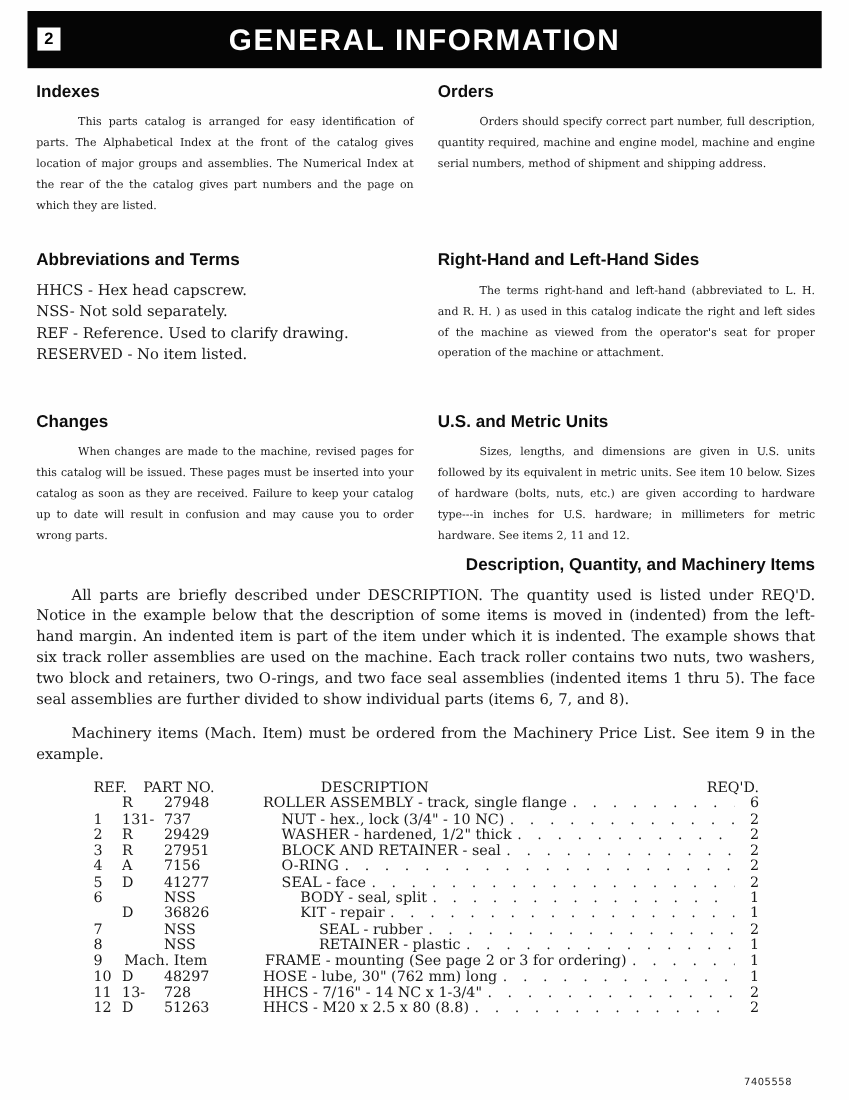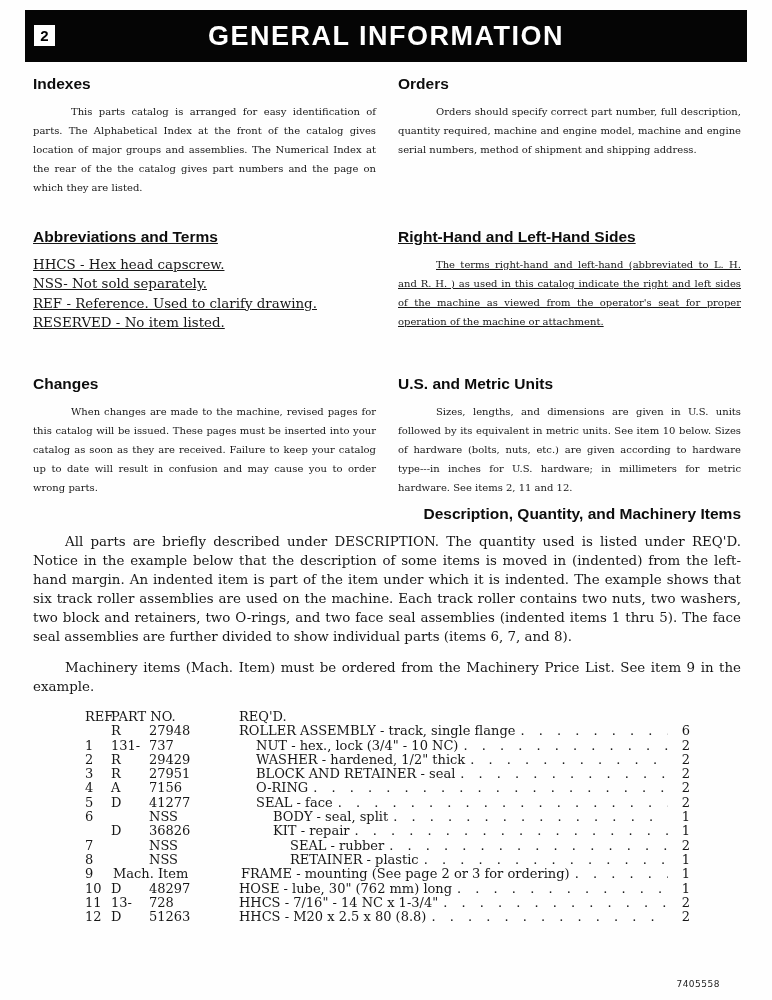--- a/index.html
+++ b/index.html
@@ -23,39 +23,39 @@
     font-size:27px; letter-spacing:1.5px; white-space:nowrap;
   }
   
   .content { position:absolute; top:62px; left:33px; width:708px; }
   .two-col { display:grid; grid-template-columns:1fr 1fr; column-gap:22px; margin-top:13px; }
   .section-heading {
     font-family:"Liberation Sans", sans-serif; font-weight:bold; font-size:15.5px;
     margin:0; color:#0d0d0d;
   }
   .sec-block-a { min-height:153px; }
-  .sec-block-b { min-height:147px;text-decoration:underline; }
+  .sec-block-b { min-height:147px; }
   .body-text {
     font-size:10px; line-height:19px; text-align:justify; text-indent:38px;
     margin:9px 0 0 0;
   }
   .abbrev-list { margin-top:9px; }
   .abbrev-line { font-size:13.4px; line-height:19.3px; }
   
   .center-heading {
     font-family:"Liberation Sans", sans-serif; font-weight:bold; font-size:15.5px;
     text-align:right; margin:8px 0 0 0; color:#0d0d0d;
   }
   .wide-para { font-size:13.4px; line-height:19px; text-align:justify; text-indent:32px; margin:9px 0 0 0; }
   .wide-para + .wide-para { margin-top:12px; }
   
   .parts-table { margin:14px 0 0 52px; width:605px; font-size:13px; line-height:14.3px; }
   .thead, .trow { display:flex; align-items:baseline; }
   .h-ref   { width:26px; flex:none; }
-  .h-part  { width:84px; flex:none; text-align:left; white-space:nowrap; }
+  .h-part  { width:84px; flex:none; text-align:right; white-space:nowrap; }
   .h-gap   { width:44px; flex:none; }
   .h-desc  { flex:1; text-align:center; padding-right:200px; white-space:nowrap; }
   .h-reqd  { flex:none; white-space:nowrap; }
   .c-ref      { width:26px; flex:none; }
   .c-prefix   { width:38px; flex:none; }
   .c-part     { width:46px; flex:none; text-align:left; }
   .c-partspan { width:84px; flex:none; padding-left:2px; white-space:nowrap; }
   .c-gap      { width:44px; flex:none; }
   .c-desc     { flex:1; display:flex; align-items:baseline; overflow:hidden; }
   .ind        { flex:none; display:inline-block; }
@@ -123,20 +123,21 @@
       <h3 class="center-heading">Description, Quantity, and Machinery Items</h3>
       <p class="wide-para">All parts are briefly described under DESCRIPTION. The quantity used is listed under REQ'D. Notice in the example below that the description of some items is moved in (indented) from the left-hand margin. An indented item is part of the item under which it is indented. The example shows that six track roller assemblies are used on the machine. Each track roller contains two nuts, two washers, two block and retainers, two O-rings, and two face seal assemblies (indented items 1 thru 5). The face seal assemblies are further divided to show individual parts (items 6, 7, and 8).</p>
       <p class="wide-para">Machinery items (Mach. Item) must be ordered from the Machinery Price List. See item 9 in the example.</p>
     </div>
 
     <div class="parts-table">
       <div class="thead">
         <div class="h-ref">REF.</div>
         <div class="h-part">PART NO.</div>
         <div class="h-gap"></div>
+        <div class="h-desc">DESCRIPTION</div>
         <div class="h-reqd">REQ'D.</div>
       </div>
       <div>
           <div class="trow">
             <div class="c-ref"></div>
             <div class="c-prefix">R</div>
             <div class="c-part">27948</div>
             <div class="c-gap"></div>
             <div class="c-desc">
               <span class="ind" style="width: 0px;"></span>

